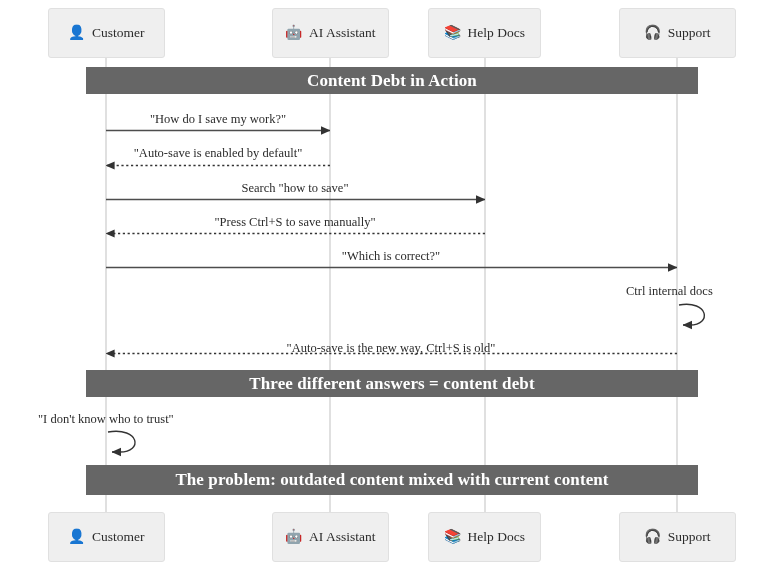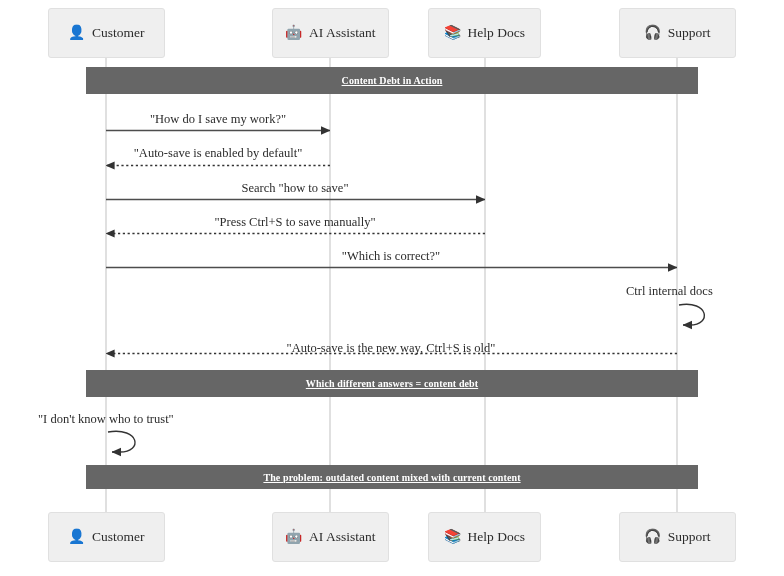--- a/index.html
+++ b/index.html
@@ -48,25 +48,24 @@
     display: inline-block;
   }
   .note-bar {
     position: absolute;
     box-sizing: border-box;
     background: #666666;
     display: flex;
     align-items: center;
     justify-content: center;
     color: #ffffff;
-    font-size: 10px;
+    font-size: 17px;
     font-weight: bold;
     letter-spacing: 0.1px;
     white-space: nowrap;
-    text-decoration: underline;
   }
   .msg-label {
     position: absolute;
     font-size: 12.5px;
     color: #2b2b2b;
     white-space: nowrap;
     line-height: 1;
   }
   .msg-label.center {
     transform: translateX(-50%);
@@ -134,24 +133,24 @@
   <div class="participant-box" style="left:619px; top:8px; width:117px; height:50px;">
     <span class="participant-icon">🎧</span>
     <span>Support</span>
   </div>
 
   <div class="note-bar" style="left:86px; top:67px; width:612px; height:27px;">
     <span>Content Debt in Action</span>
   </div>
 
   <div class="note-bar" style="left:86px; top:370px; width:612px; height:27px;">
-    <span>Which different answers = content debt</span>
+    <span>Three different answers = content debt</span>
   </div>
 
-  <div class="note-bar" style="left:86px; top:465px; width:612px; height:24px;">
+  <div class="note-bar" style="left:86px; top:465px; width:612px; height:30px;">
     <span>The problem: outdated content mixed with current content</span>
   </div>
 
   <div class="msg-label center" style="left:218px; top:113px;">"How do I save my work?"</div>
 
   <div class="msg-label center" style="left:218px; top:147px;">"Auto-save is enabled by default"</div>
 
   <div class="msg-label center" style="left:295px; top:182px;">Search "how to save"</div>
 
   <div class="msg-label center" style="left:295px; top:216px;">"Press Ctrl+S to save manually"</div>

